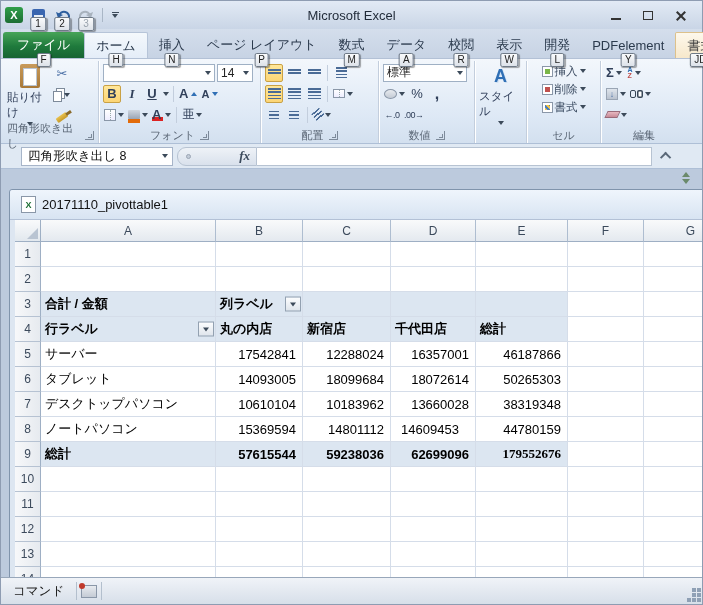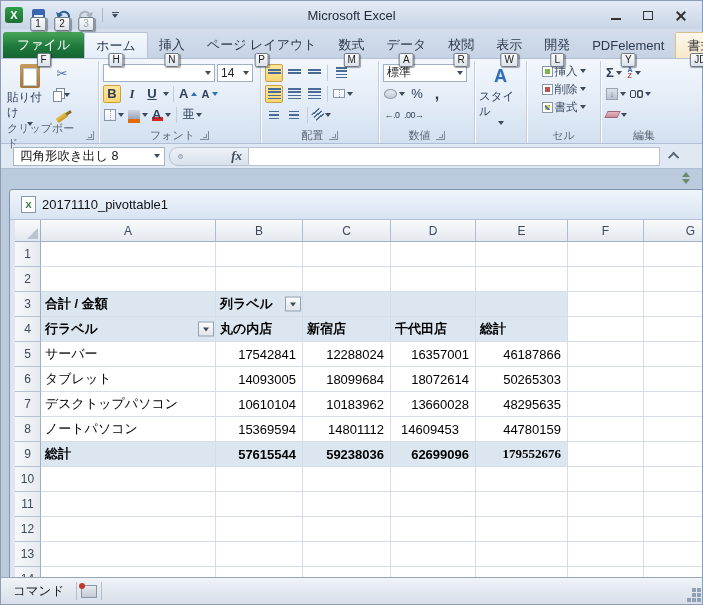--- a/index.html
+++ b/index.html
@@ -84,21 +84,21 @@
   .cellico.del:after { content:""; position:absolute; inset:2px; background:#c0504d; }
   .cellico.fmt:after { content:""; position:absolute; inset:2px; background:repeating-linear-gradient(45deg,#f4c542 0 2px,#4a7ec2 2px 4px); }
   .minilabel { font-size:11.5px; color:#3a4a60; white-space:nowrap; }
   .filldown { width:12px; height:12px; background:linear-gradient(#dfe5ec,#b9c2cf); border:1px solid #9aa5b4; color:#4a6fa5; font-size:9px; line-height:10px; text-align:center; }
   .binoc { width:6px; height:8px; border:1.5px solid #374657; border-radius:2px; box-shadow:7px 0 0 -1.5px #fff, 7px 0 0 0 #374657; margin-right:7px; }
   .eraser { width:13px; height:7px; background:linear-gradient(#e7b8c0,#c98a97); border:1px solid #9a6a78; transform:skewX(-25deg); }
   .sortico { display:flex; flex-direction:column; font-size:7px; font-weight:bold; line-height:6px; color:#2f6fb5; }
   .sortico span.z { color:#c0504d; }
 
   
-  .fbar { height:25px; flex:none; background:#e0e9f3; border-bottom:1px solid #aebfd6; display:flex; align-items:center; padding:2px 12px; }
+  .fbar { height:25px; flex:none; background:#e0e9f3; border-bottom:1px solid #aebfd6; display:flex; align-items:center; padding:2px 20px; }
   .namebox { width:152px; height:19px; background:#fff; border:1px solid #a7b5c9; display:flex; align-items:center; font-size:12.5px; padding-left:6px; color:#111; }
   .namebox .dropcaret { margin-left:auto; margin-right:4px; }
   .fsep { width:80px; height:19px; background:linear-gradient(#eef2f7,#d9e1ec); border:1px solid #b7c3d2; border-radius:9px 0 0 9px; display:flex; align-items:center; padding-left:8px; margin-left:4px; }
   .fsep .dot { width:5px; height:5px; border-radius:50%; background:#c3ccd8; border:1px solid #9aa5b4; }
   .fxbtn { margin-left:auto; margin-right:6px; font-family:"Liberation Serif","DejaVu Serif",serif; font-style:italic; font-weight:bold; font-size:13px; color:#3b4a5c; }
   .finput { flex:1; height:19px; background:#fff; border:1px solid #b7c3d2; border-left:none; }
   .fexpand { width:30px; height:19px; display:flex; align-items:center; justify-content:center; }
 
   
   .desk { flex:1; position:relative; background:#bccadd; overflow:hidden; }
@@ -268,21 +268,21 @@
           <div class="sbtn">
               <div class="copyicon"></div>
               <div class="dropcaret"></div>
             </div>
           <div class="sbtn">
               <div class="brush"></div>
             </div>
         </div>
       </div>
       <div class="glabel">
-          <span>クリップボード</span>
+          <span>四角形吹き出し</span>
           <span class="launcher"></span>
         </div>
     </div>
 
     <div class="rgroup" style="width:162px">
       <div class="gbody">
           <div class="col" style="width:100%">
         <div class="minirow">
           <div class="combo" style="width:112px">
                 <span></span>
@@ -656,21 +656,21 @@
             <div class="cell numcell" style="width: 87px;">
               <span>10610104</span>
             </div>
             <div class="cell numcell" style="width: 88px;">
               <span>10183962</span>
             </div>
             <div class="cell numcell" style="width: 85px;">
               <span>13660028</span>
             </div>
             <div class="cell numcell" style="width: 92px;">
-              <span>48295635</span>
+              <span>38319348</span>
             </div>
             <div class="cell textcell" style="width: 76px;"></div>
             <div class="cell textcell" style="width: 94px;"></div>
           </div>
           <div class="gridrow">
             <div class="rowhdr">8</div>
             <div class="cell textcell" style="width: 175px;">
               <span>ノートパソコン</span>
             </div>
             <div class="cell numcell" style="width: 87px;">

